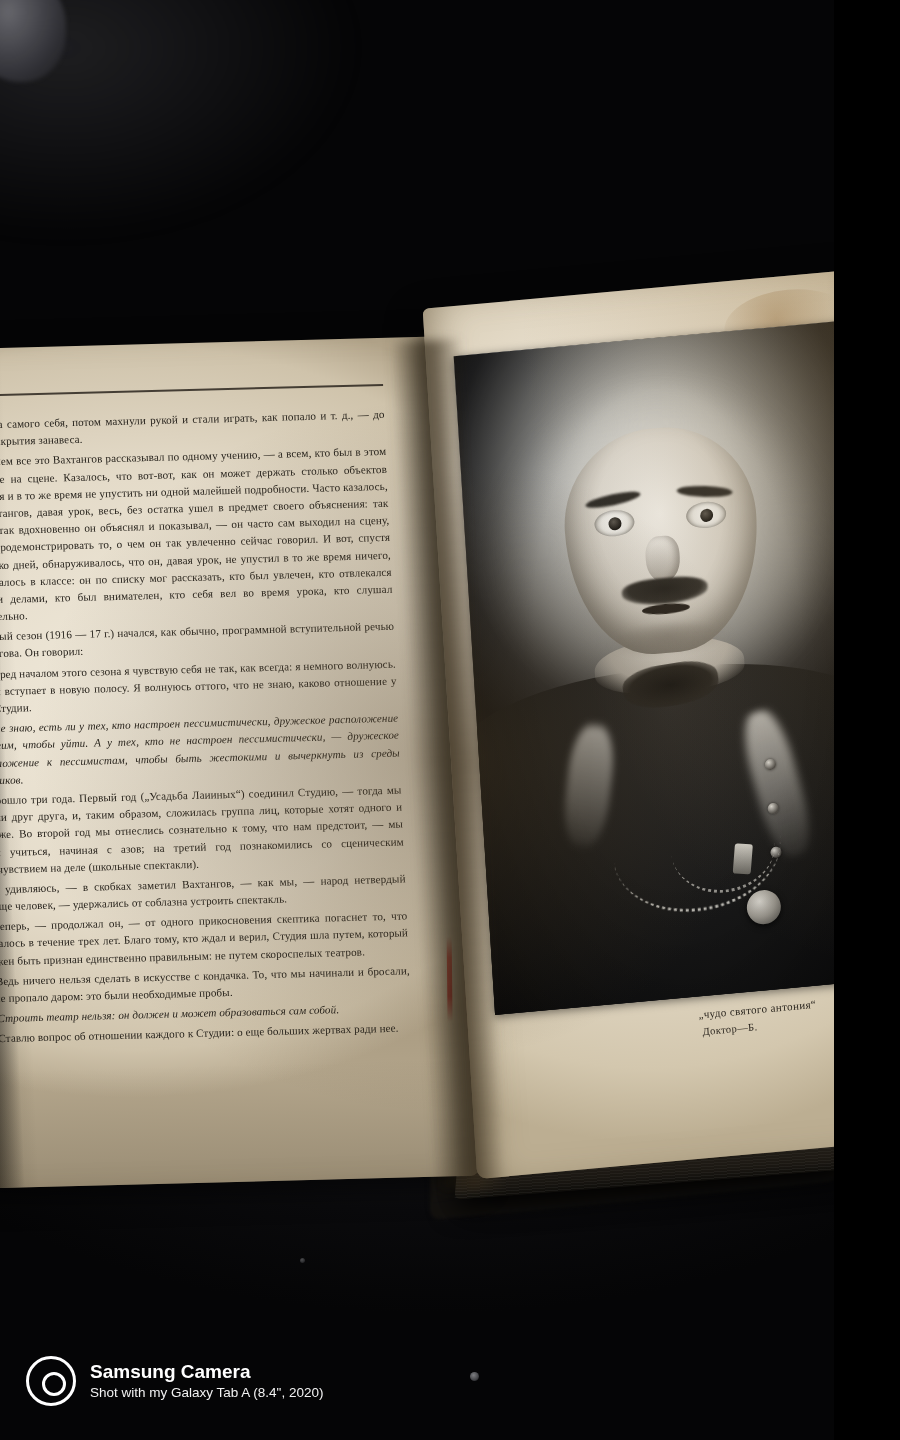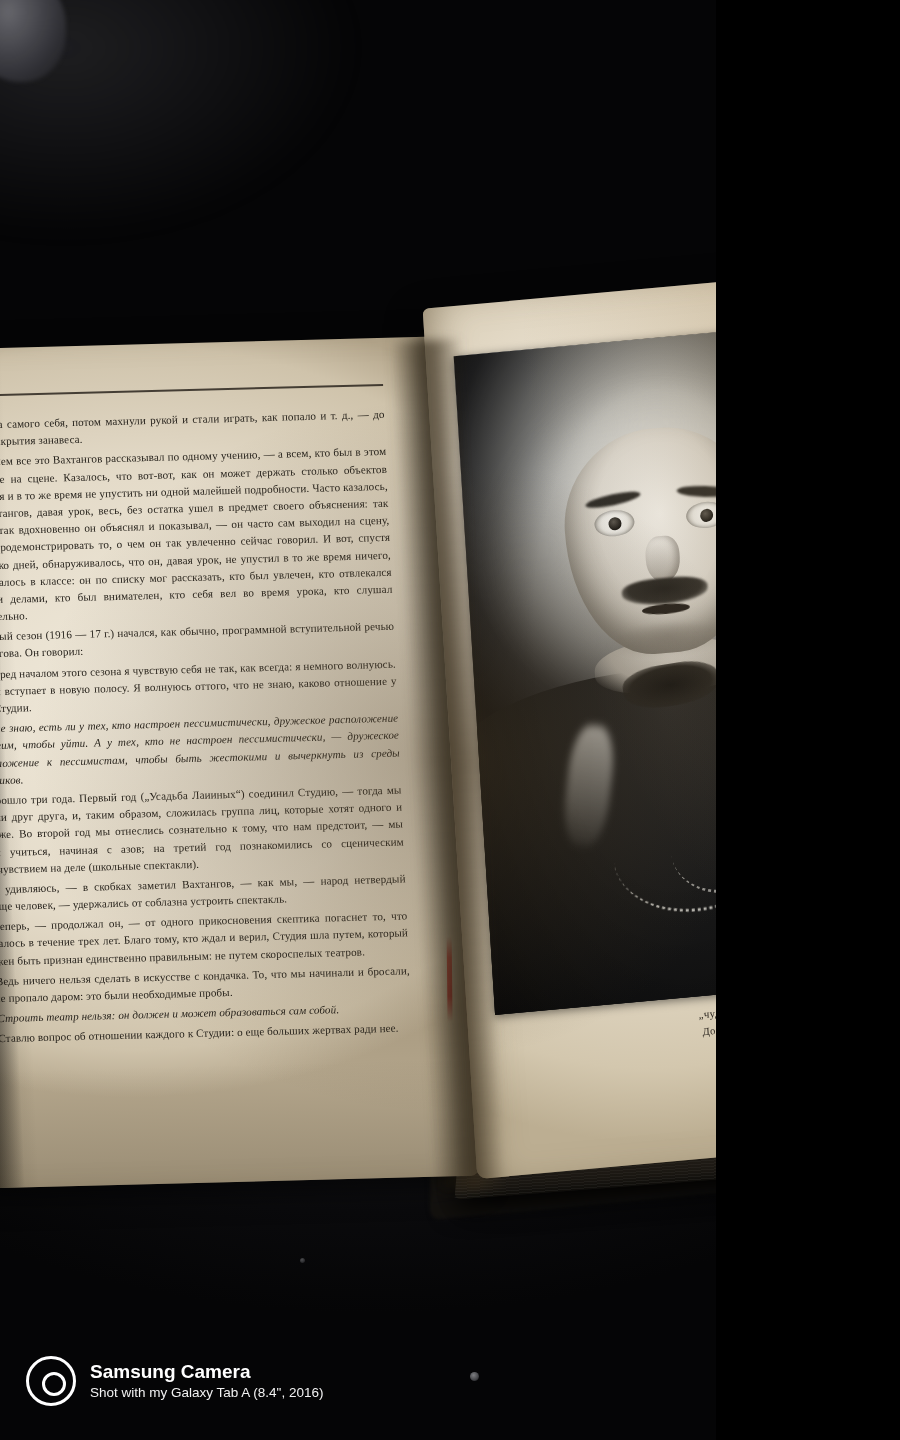--- a/index.html
+++ b/index.html
@@ -9,21 +9,21 @@
   }
   body {
     width: 900px;
     height: 1440px;
     overflow: hidden;
     font-family: "Liberation Serif", serif;
   }
 
   #scene {
     position: relative;
-    width: 716px;
+    width: 834px;
     height: 1440px;
     background: #08080a;
     overflow: hidden;
   }
 
   
   .desk {
     position: absolute;
     inset: 0;
     background:
@@ -548,17 +548,17 @@
       </div>
     </div>
 
     <div class="gutter"></div>
   </div>
 
   <div class="watermark">
     <div class="wm-logo"></div>
     <div>
       <div class="wm-title">Samsung Camera</div>
-      <div class="wm-sub">Shot with my Galaxy Tab A (8.4", 2016)</div>
+      <div class="wm-sub">Shot with my Galaxy Tab A (8.4", 2020)</div>
     </div>
   </div>
 
 </div>
 
 </body></html>

